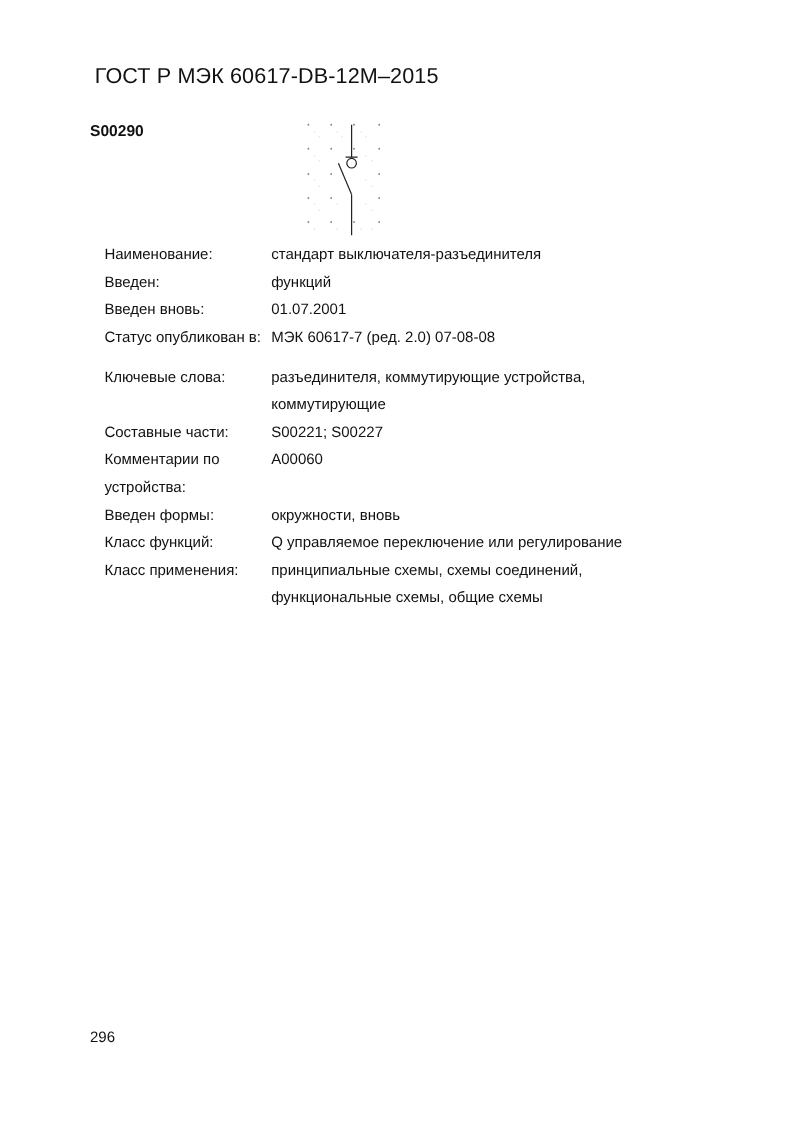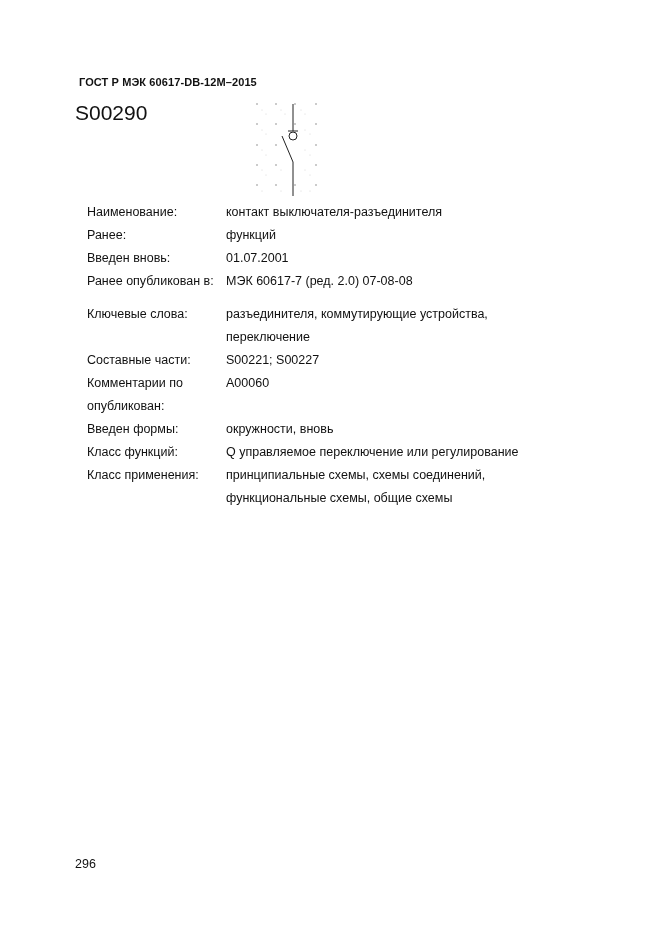--- a/index.html
+++ b/index.html
@@ -1,21 +1,21 @@
 <!DOCTYPE html>
 <html><head>
 <meta charset="utf-8">
 <style>
   html, body { margin: 0; padding: 0; }
   body {
     width: 661px; height: 936px; background: #ffffff; position: relative;
     font-family: "Liberation Sans", sans-serif; color: #111111; overflow: hidden;
   }
-  .header { position: absolute; left: 79px; top: 76px; font-size: 11px; font-weight: bold; letter-spacing: 0.1px; }
-  .code { position: absolute; left: 75px; top: 101px; font-size: 21px; font-weight: normal; }
+  .header { position: absolute; left: 79px; top: 53px; font-size: 18px; font-weight: normal; letter-spacing: 0.1px; }
+  .code { position: absolute; left: 75px; top: 101px; font-size: 13px; font-weight: bold; }
   .symbol { position: absolute; left: 250px; top: 98px; width: 75px; height: 105px; }
   .row { position: absolute; left: 75px; font-size: 12.5px; line-height: 23px; }
   .label { position: absolute; left: 12px; width: 150px; white-space: nowrap; }
   .value { position: absolute; left: 151px; white-space: nowrap; }
   .page-num { position: absolute; left: 75px; top: 857px; font-size: 12.5px; }
 </style>
 </head>
 <body>
 
 <div class="header">ГОСТ Р МЭК 60617-DB-12M–2015</div>
@@ -76,51 +76,51 @@
       <line x1="288" y1="131" x2="298" y2="131"></line>
       <circle cx="293" cy="136" r="4"></circle>
       <line x1="282" y1="136" x2="293" y2="162"></line>
       <line x1="293" y1="162" x2="293" y2="196"></line>
     </g>
   </svg>
 </div>
 
 <div class="row" style="top:201px;">
   <span class="label">Наименование:</span>
-  <span class="value">контакт выключателя-разъединителя</span>
+  <span class="value">стандарт выключателя-разъединителя</span>
 </div>
 <div class="row" style="top:224px;">
-  <span class="label">Ранее:</span>
+  <span class="label">Введен:</span>
   <span class="value">функций</span>
 </div>
 <div class="row" style="top:247px;">
   <span class="label">Введен вновь:</span>
   <span class="value">01.07.2001</span>
 </div>
 <div class="row" style="top:270px;">
-  <span class="label">Ранее опубликован в:</span>
+  <span class="label">Статус опубликован в:</span>
   <span class="value">МЭК 60617-7 (ред. 2.0) 07-08-08</span>
 </div>
 <div class="row" style="top:303px;">
   <span class="label">Ключевые слова:</span>
   <span class="value">разъединителя,  коммутирующие устройства,</span>
 </div>
 <div class="row" style="top:326px;">
-  <span class="value">переключение</span>
+  <span class="value">коммутирующие</span>
 </div>
 <div class="row" style="top:349px;">
   <span class="label">Составные части:</span>
   <span class="value">S00221; S00227</span>
 </div>
 <div class="row" style="top:372px;">
   <span class="label">Комментарии по</span>
   <span class="value">A00060</span>
 </div>
 <div class="row" style="top:395px;">
-  <span class="label">опубликован:</span>
+  <span class="label">устройства:</span>
 </div>
 <div class="row" style="top:418px;">
   <span class="label">Введен формы:</span>
   <span class="value">окружности, вновь</span>
 </div>
 <div class="row" style="top:441px;">
   <span class="label">Класс функций:</span>
   <span class="value">Q управляемое переключение или регулирование</span>
 </div>
 <div class="row" style="top:464px;">

